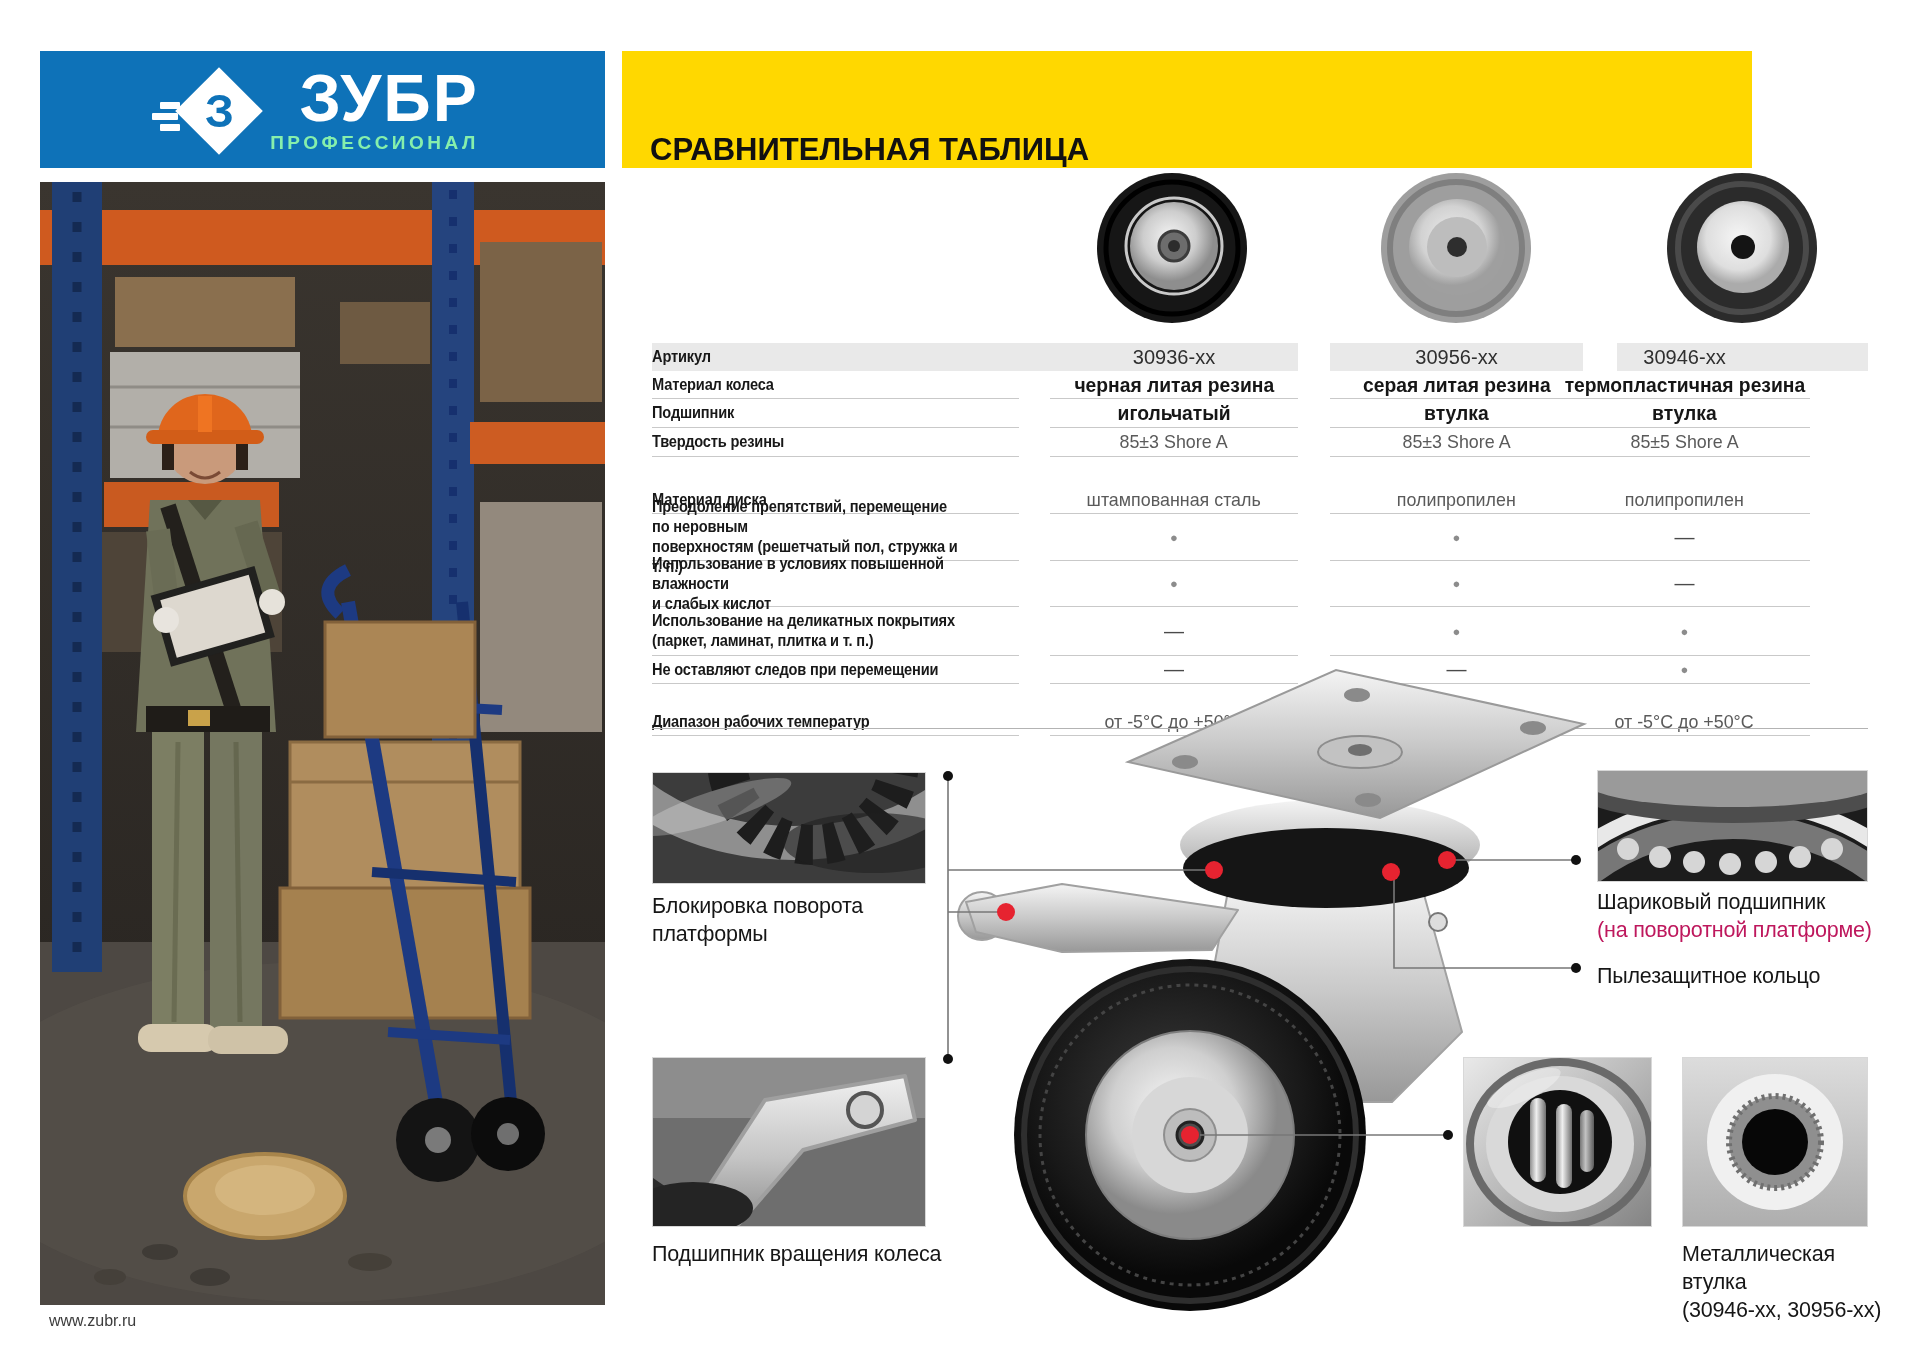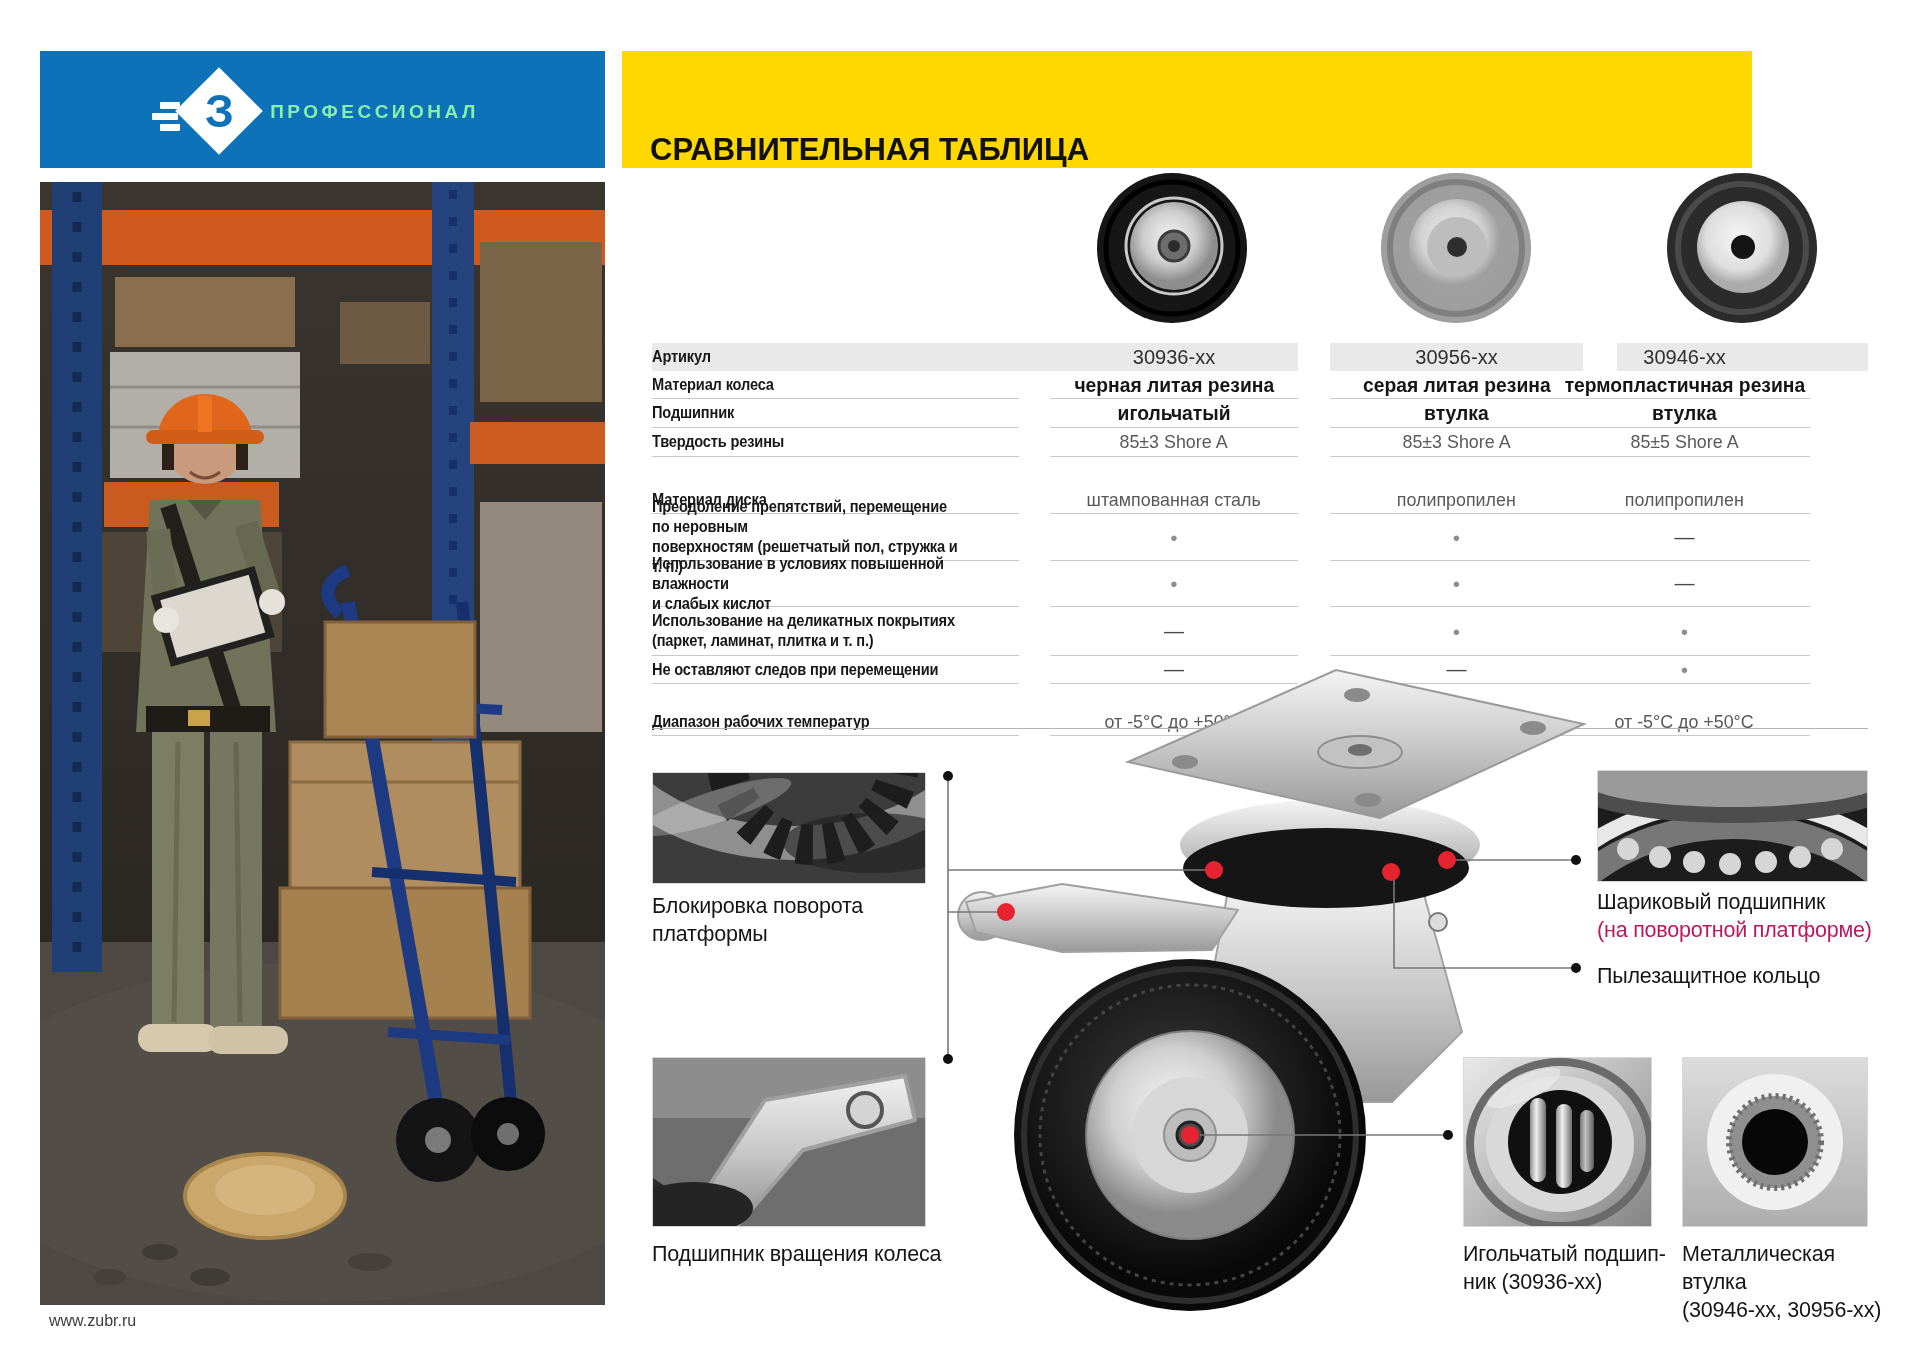--- a/index.html
+++ b/index.html
@@ -95,20 +95,21 @@
         <span class="speed-lines">
             <i></i>
             <i></i>
             <i></i>
           </span>
         <span class="diamond">
             <b>З</b>
           </span>
       </div>
       <div class="logo-text">
+        <div class="brand">ЗУБР</div>
         <div class="tagline">ПРОФЕССИОНАЛ</div>
       </div>
     </div>
   </div>
 
   <div class="title-bar">
     <h1>СРАВНИТЕЛЬНАЯ ТАБЛИЦА</h1>
   </div>
 
   <div class="photo">
@@ -495,24 +496,20 @@
   <div class="dlabel lb-wheel-lock">
     <span>Подшипник вращения колеса</span>
   </div>
   <div class="dlabel lb-ball">
     <span>Шариковый подшипник</span>
       <span class="sub">(на поворотной платформе)</span>
   </div>
   <div class="dlabel lb-dust">
     <span>Пылезащитное кольцо</span>
   </div>
-  <div class="dlabel lb-needle">
-    <span>Игольчатый подшип-</span>
-      <span>ник (30936-xx)</span>
-  </div>
   <div class="dlabel lb-sleeve">
     <span>Металлическая</span>
       <span>втулка</span>
       <span>(30946-xx, 30956-xx)</span>
   </div>
 
   <svg class="overlay" viewBox="0 0 1920 1357">
     <defs>
       <linearGradient id="met" x1="0" y1="0" x2="0" y2="1">
         <stop offset="0" stop-color="#f4f4f4"></stop>

